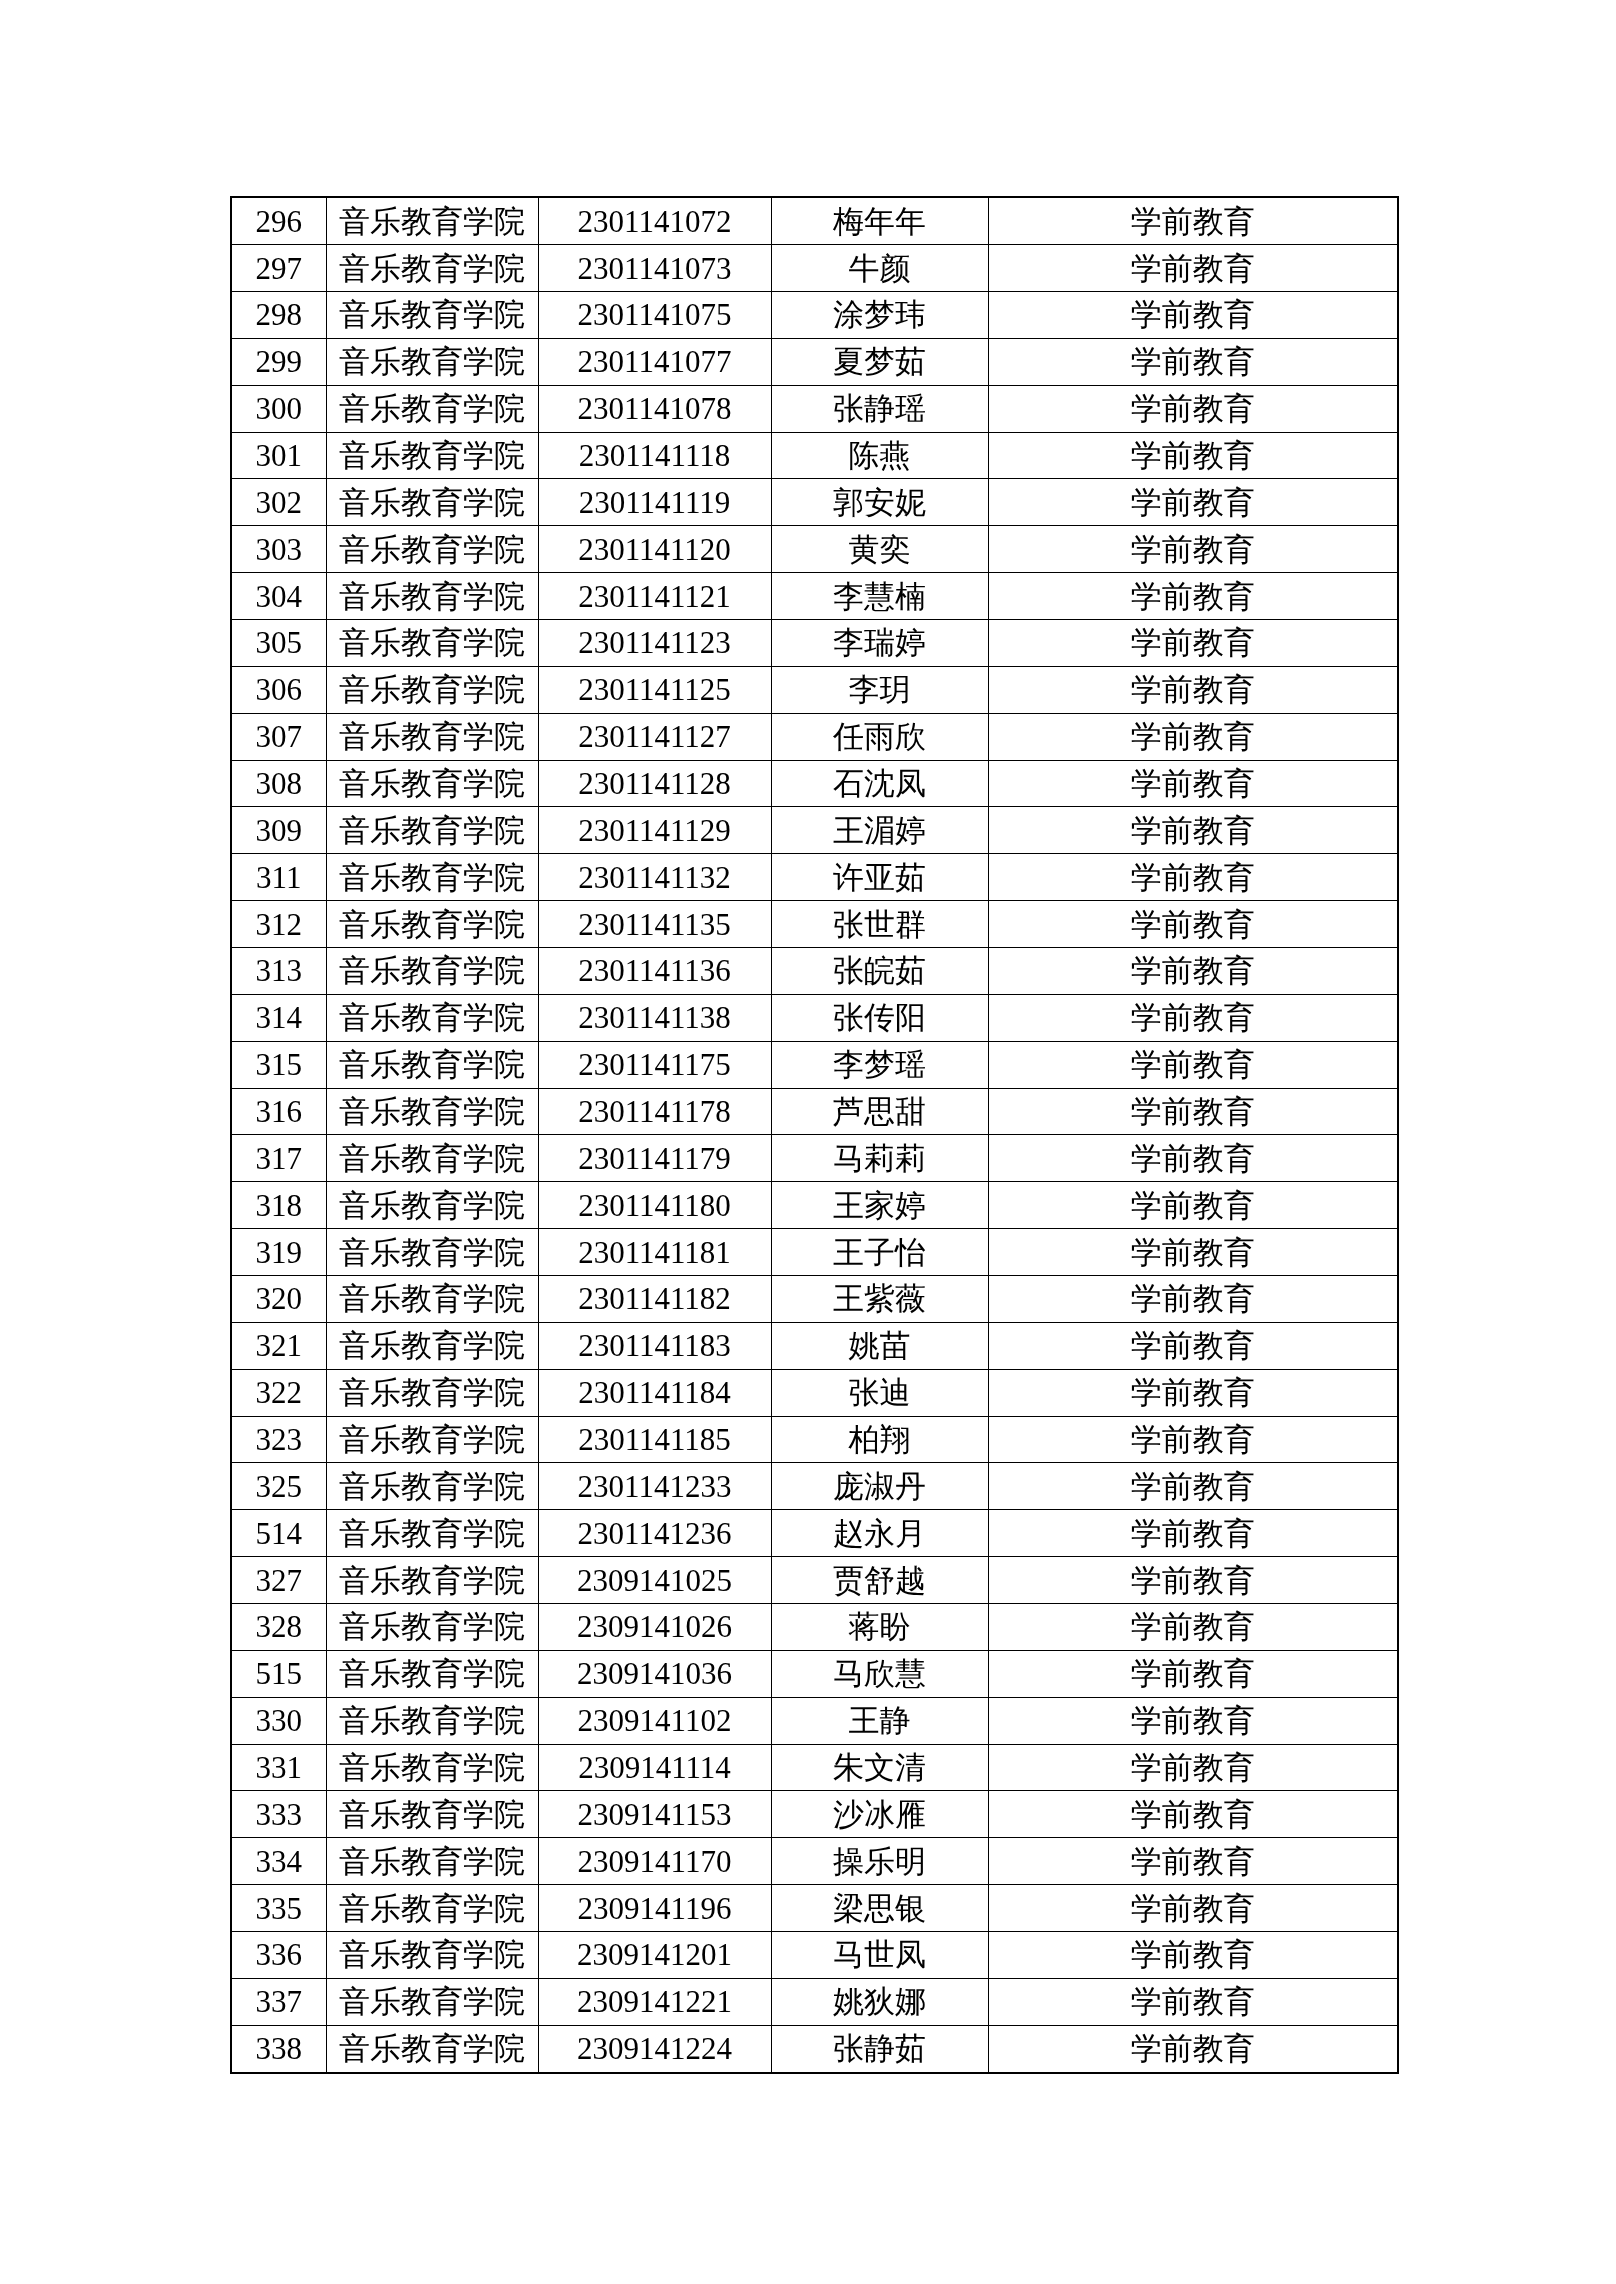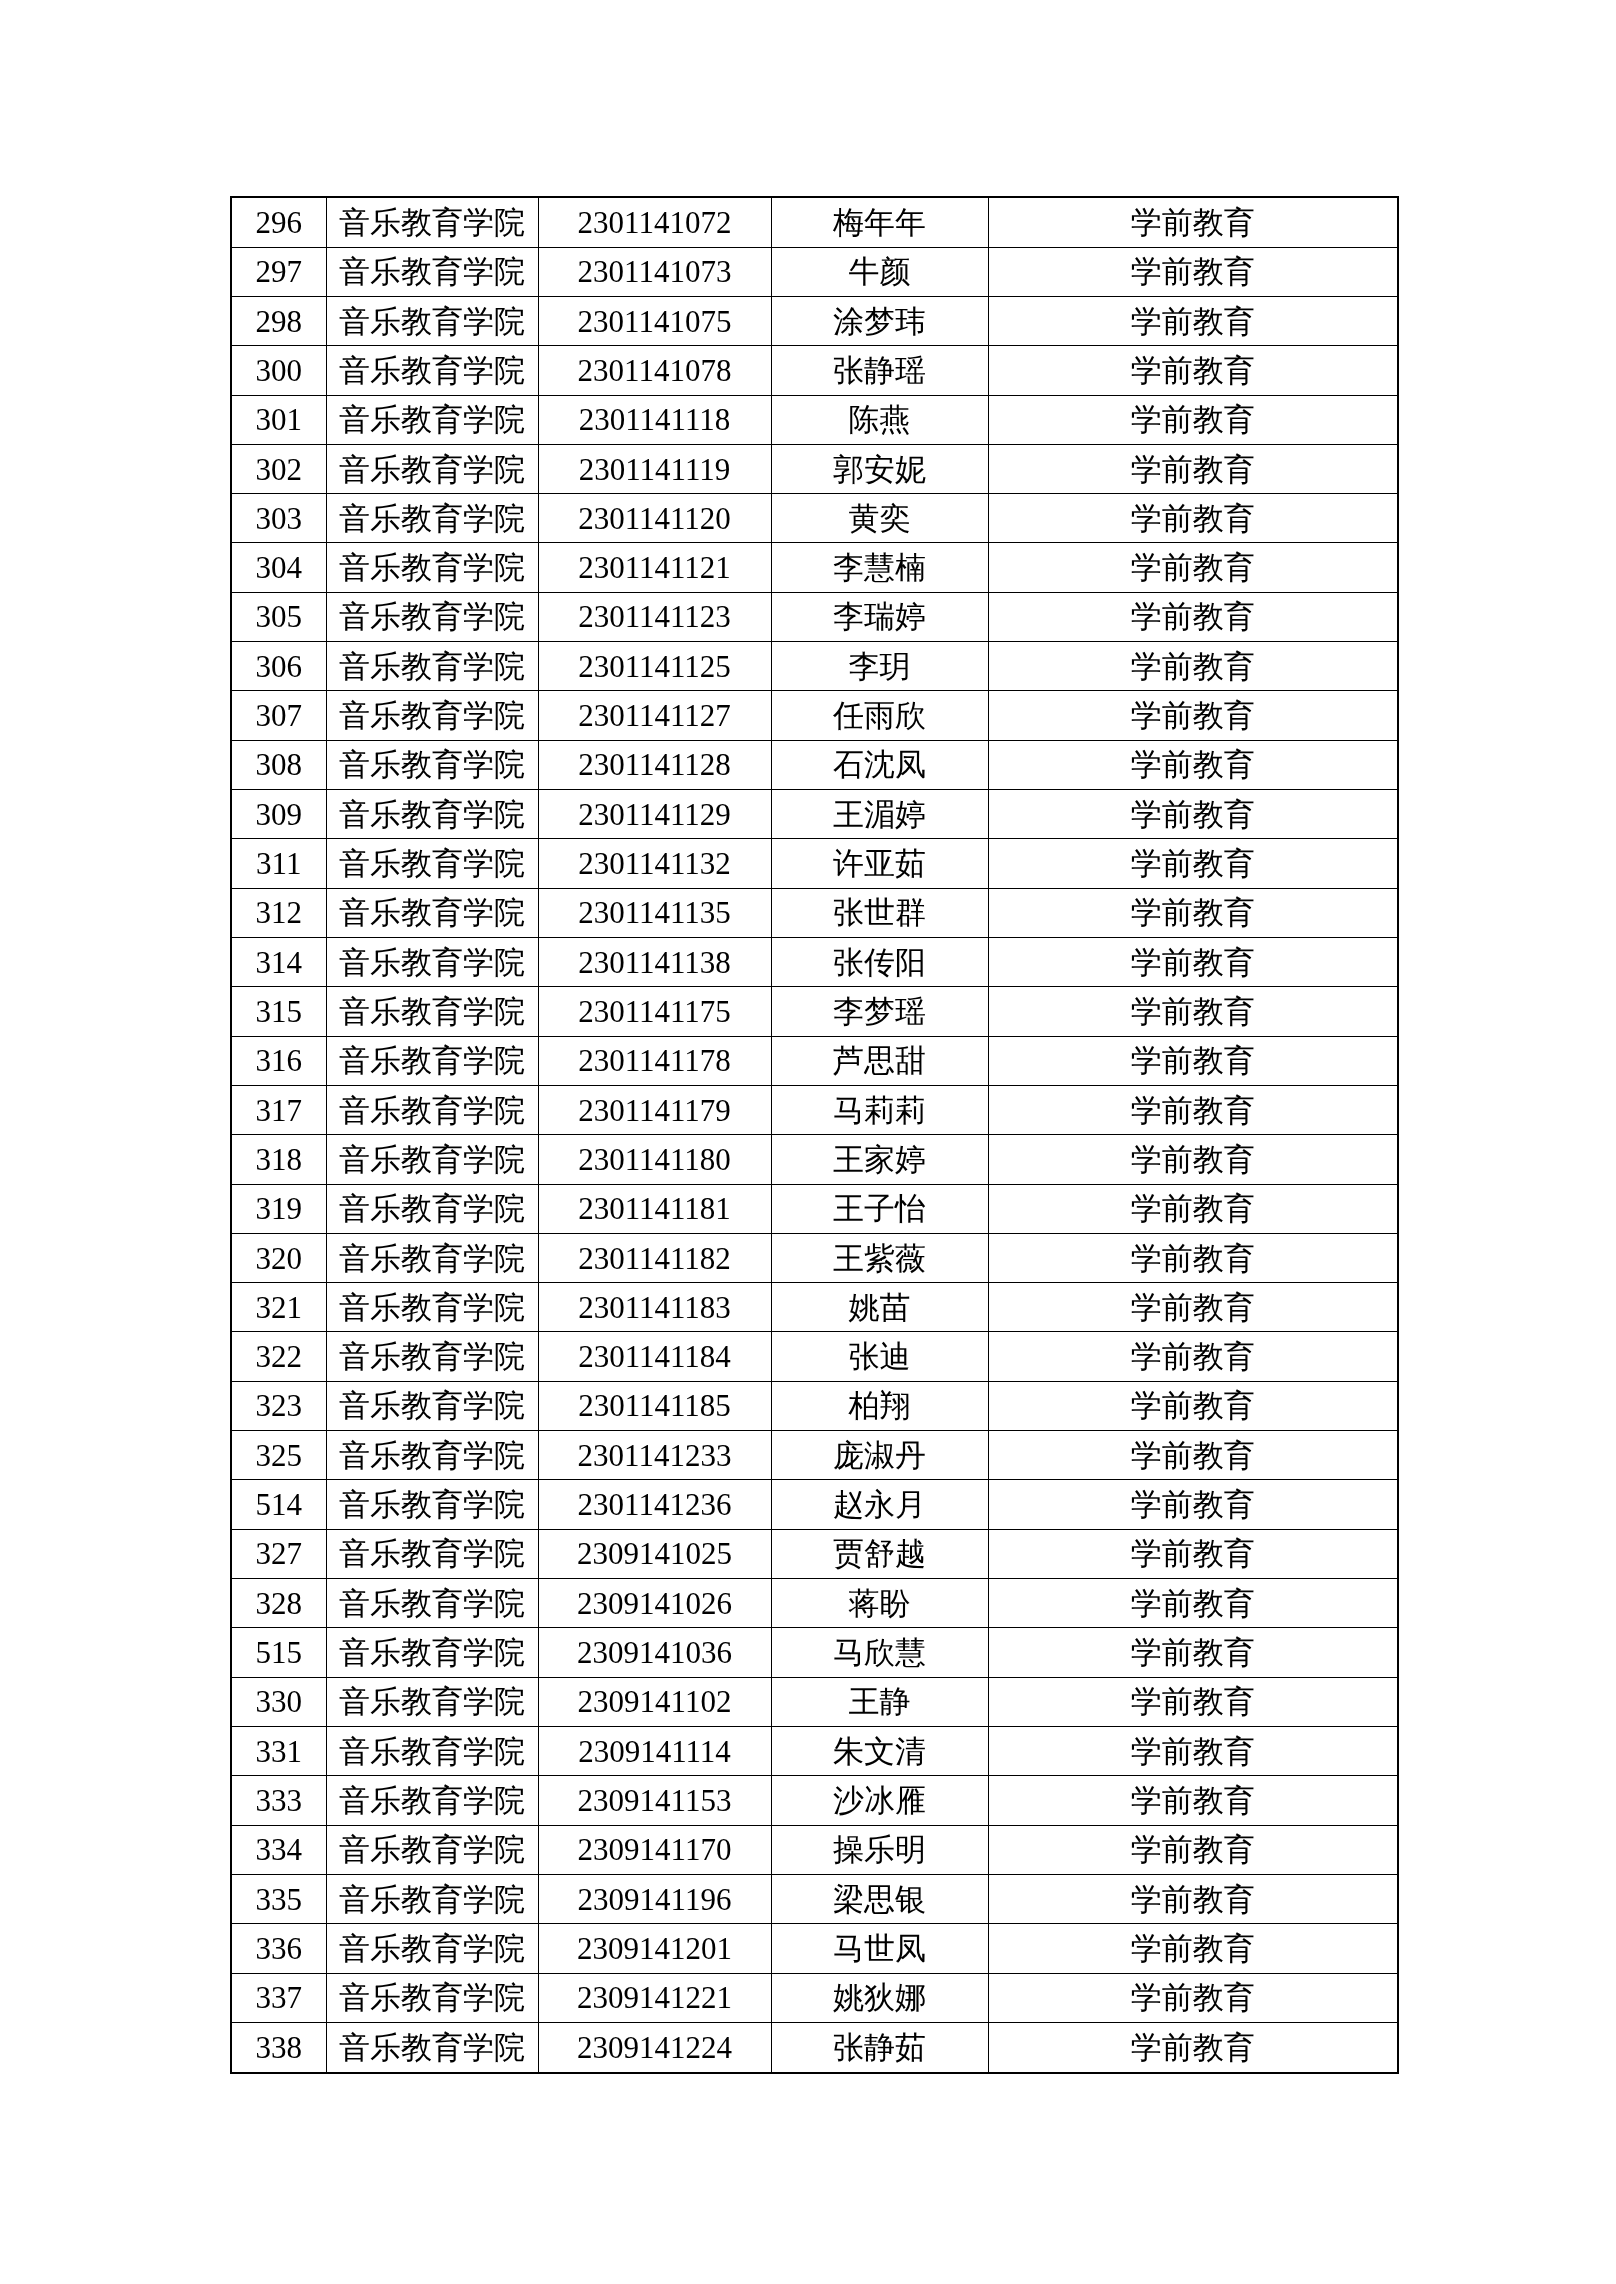--- a/index.html
+++ b/index.html
@@ -75,20 +75,27 @@
     <td>学前教育</td>
   </tr>
         <tr>
     <td>298</td>
     <td>音乐教育学院</td>
     <td>2301141075</td>
     <td>涂梦玮</td>
     <td>学前教育</td>
   </tr>
         <tr>
+    <td>299</td>
+    <td>音乐教育学院</td>
+    <td>2301141077</td>
+    <td>夏梦茹</td>
+    <td>学前教育</td>
+  </tr>
+        <tr>
     <td>300</td>
     <td>音乐教育学院</td>
     <td>2301141078</td>
     <td>张静瑶</td>
     <td>学前教育</td>
   </tr>
         <tr>
     <td>301</td>
     <td>音乐教育学院</td>
     <td>2301141118</td>
@@ -156,20 +163,27 @@
     <td>音乐教育学院</td>
     <td>2301141132</td>
     <td>许亚茹</td>
     <td>学前教育</td>
   </tr>
         <tr>
     <td>312</td>
     <td>音乐教育学院</td>
     <td>2301141135</td>
     <td>张世群</td>
+    <td>学前教育</td>
+  </tr>
+        <tr>
+    <td>313</td>
+    <td>音乐教育学院</td>
+    <td>2301141136</td>
+    <td>张皖茹</td>
     <td>学前教育</td>
   </tr>
         <tr>
     <td>314</td>
     <td>音乐教育学院</td>
     <td>2301141138</td>
     <td>张传阳</td>
     <td>学前教育</td>
   </tr>
         <tr>

